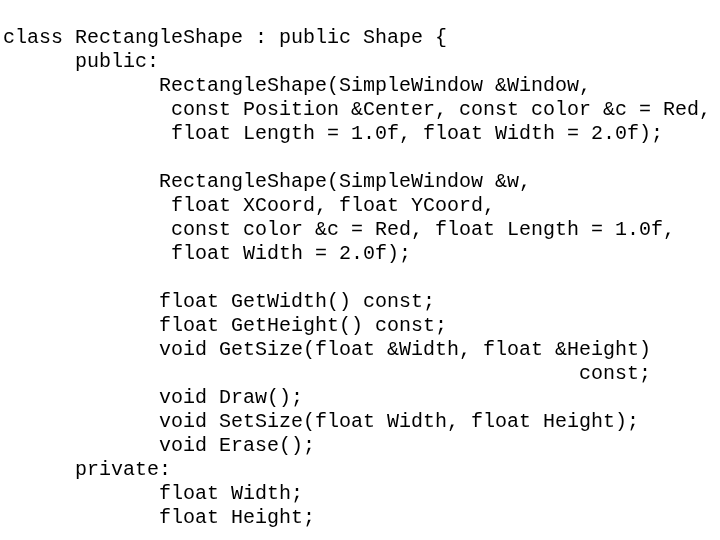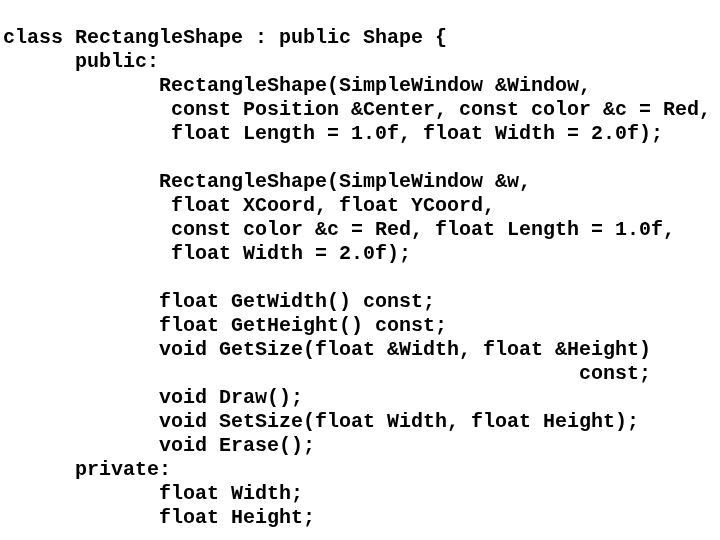--- a/index.html
+++ b/index.html
@@ -25,21 +25,21 @@
   #code-listing {
     margin: 0;
     padding: 0;
     color: #000000;
     background: transparent;
     font-family: "Liberation Mono", "DejaVu Sans Mono", monospace;
     font-size: 20px;
     line-height: 24px;
     letter-spacing: 0px;
     white-space: pre;
-    font-weight: 700;
+    font-weight: 400;
     -webkit-font-smoothing: none;
   }
   .code-line {
     display: block;
     min-height: 24px;
     white-space: pre;
   }
   .code-line.blank {
     height: 24px;
   }

